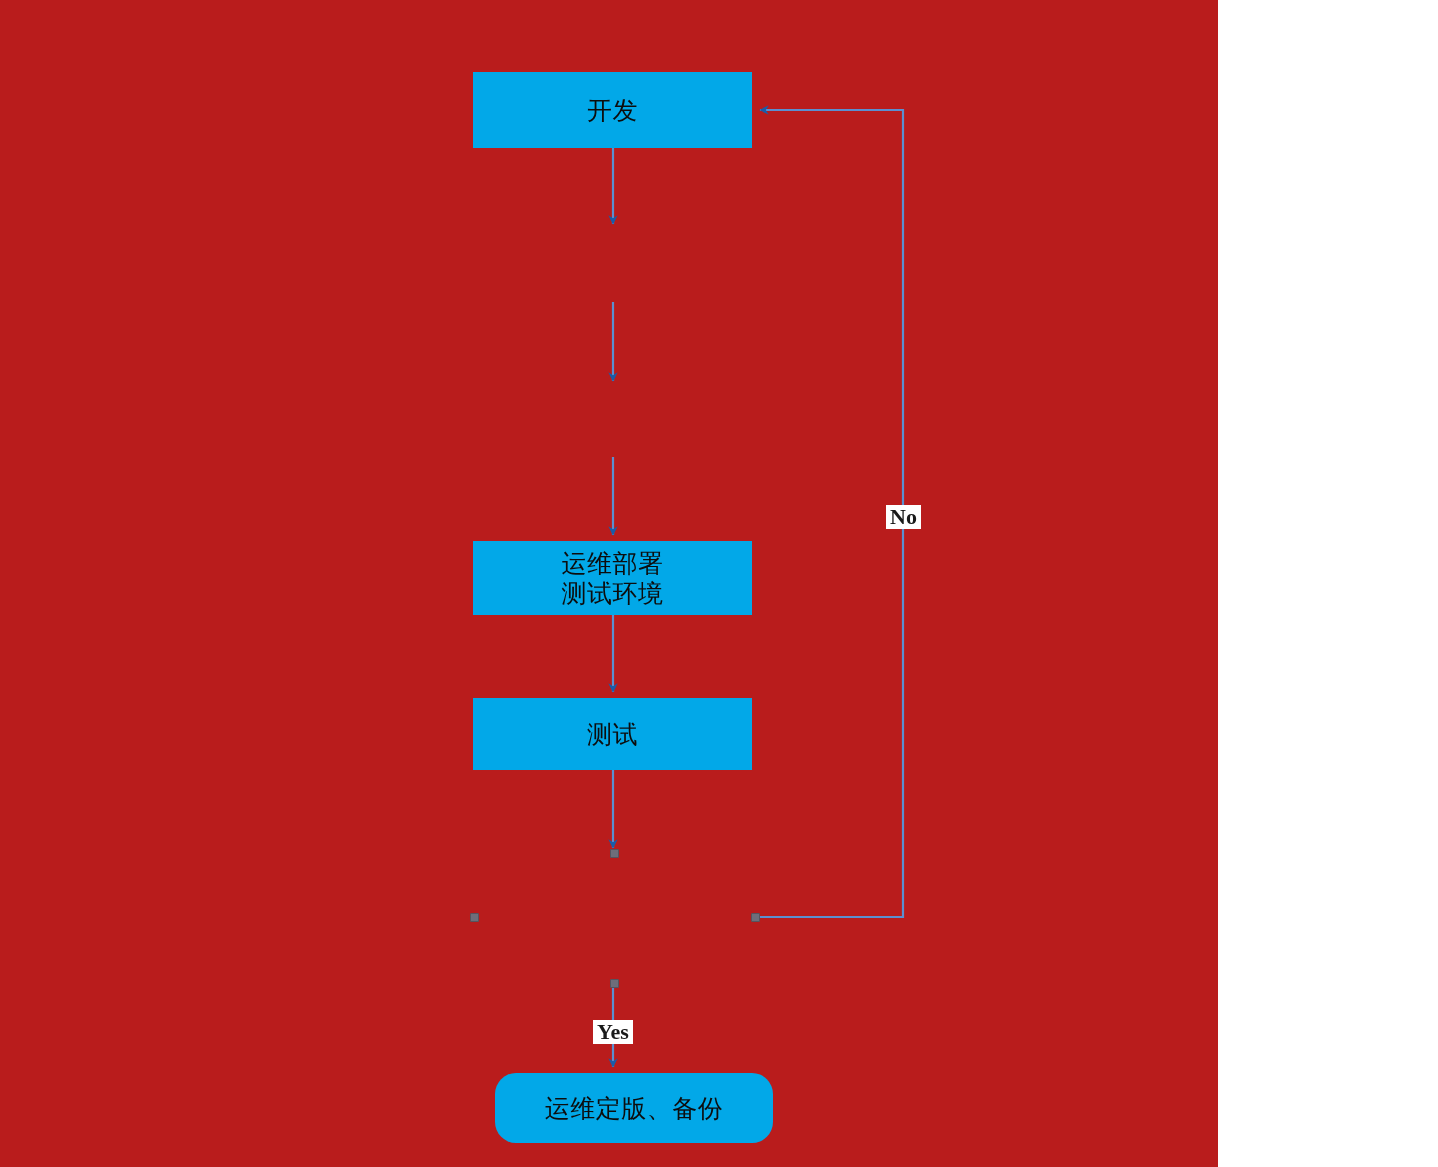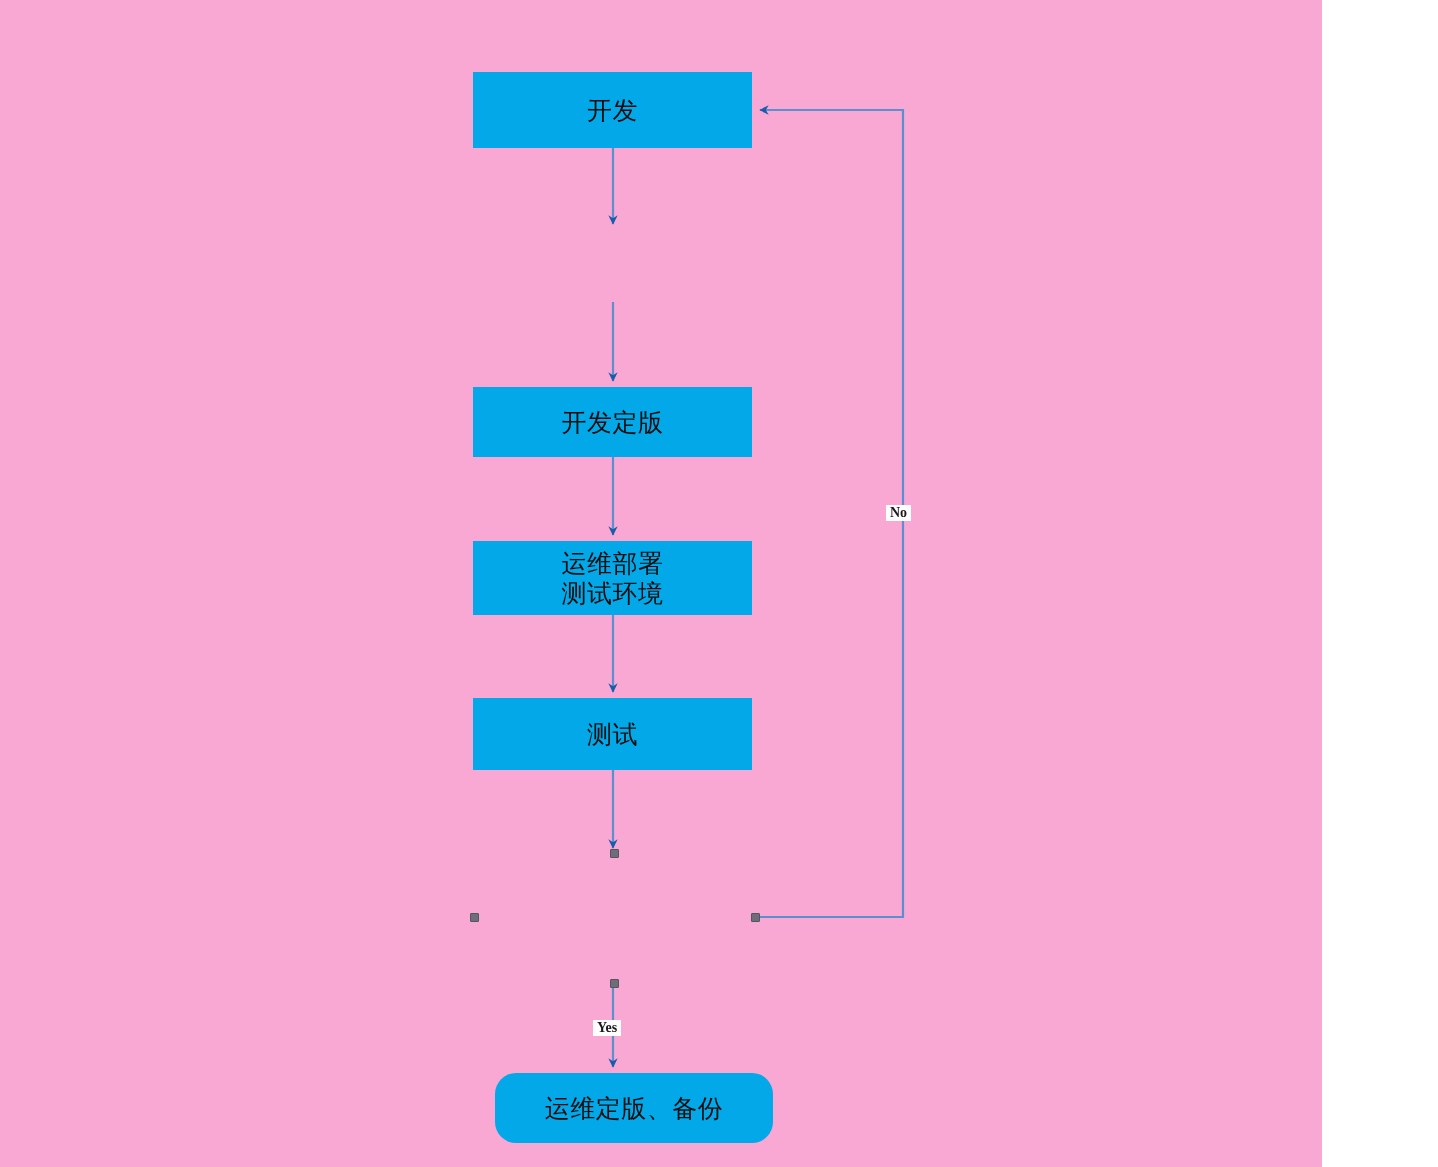--- a/index.html
+++ b/index.html
@@ -5,23 +5,23 @@
   html, body {
     margin: 0;
     padding: 0;
     background: #ffffff;
   }
   body {
     font-family: "Liberation Sans", sans-serif;
   }
   #canvas {
     position: relative;
-    width: 1322px;
+    width: 1218px;
     height: 1167px;
-    background: #f9a8d4;
+    background: #b91c1c;
     overflow: hidden;
   }
   #edges {
     position: absolute;
     left: 0;
     top: 0;
     width: 1438px;
     height: 1167px;
   }
   .node {
@@ -72,21 +72,21 @@
     height: 9px;
     background: #6e6e7a;
     border: 1px solid #55555f;
     box-sizing: border-box;
     border-radius: 1px;
   }
   .edge-label {
     position: absolute;
     font-family: "Liberation Serif", serif;
     font-weight: 700;
-    font-size: 14px;
+    font-size: 22px;
     color: #1a1a1a;
     background: #ffffff;
     padding: 1px 4px;
     line-height: 1;
     white-space: nowrap;
   }
 </style>
 </head>
 <body>
 
@@ -126,23 +126,20 @@
     <g>
       <path d="M755,917 L903,917 L903,110 L760,110" stroke="#5b8fd0" stroke-width="2.2" fill="none" marker-end="url(#ah)" stroke-linejoin="miter"></path>
     </g>
   </svg>
 
   <div class="node proc" style="left:473px; top:72px; width:279px; height:76px;">
     <span>开发</span>
   </div>
 
 
-  <div class="node proc" style="left:473px; top:387px; width:279px; height:70px;">
-    <span>开发定版</span>
-  </div>
 
   <div class="node proc" style="left:473px; top:698px; width:279px; height:72px;">
     <span>测试</span>
   </div>
 
   <div class="node proc" style="left:473px; top:541px; width:279px; height:74px;">
     <span>运维部署
 测试环境</span>
   </div>
 

